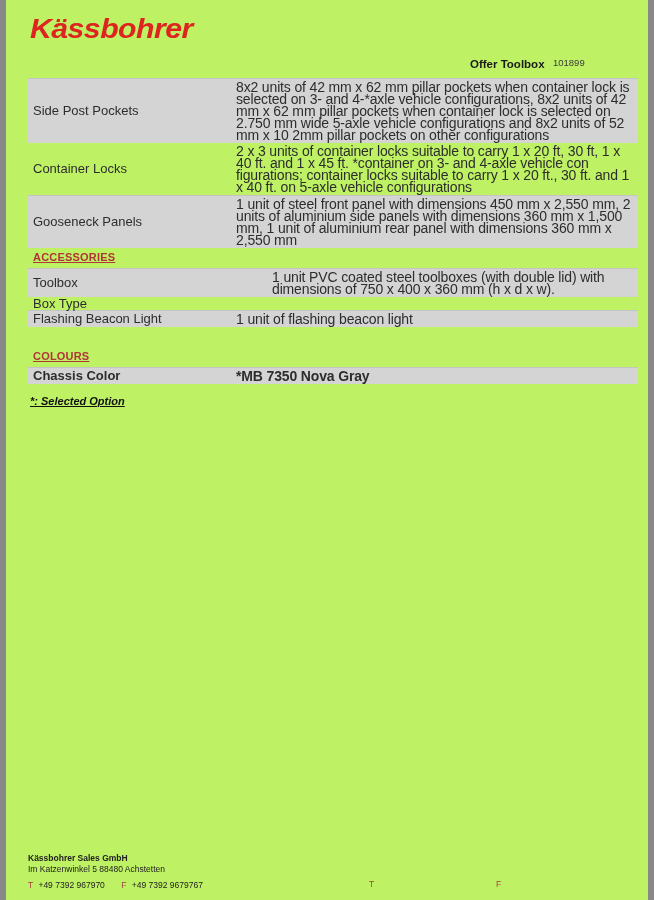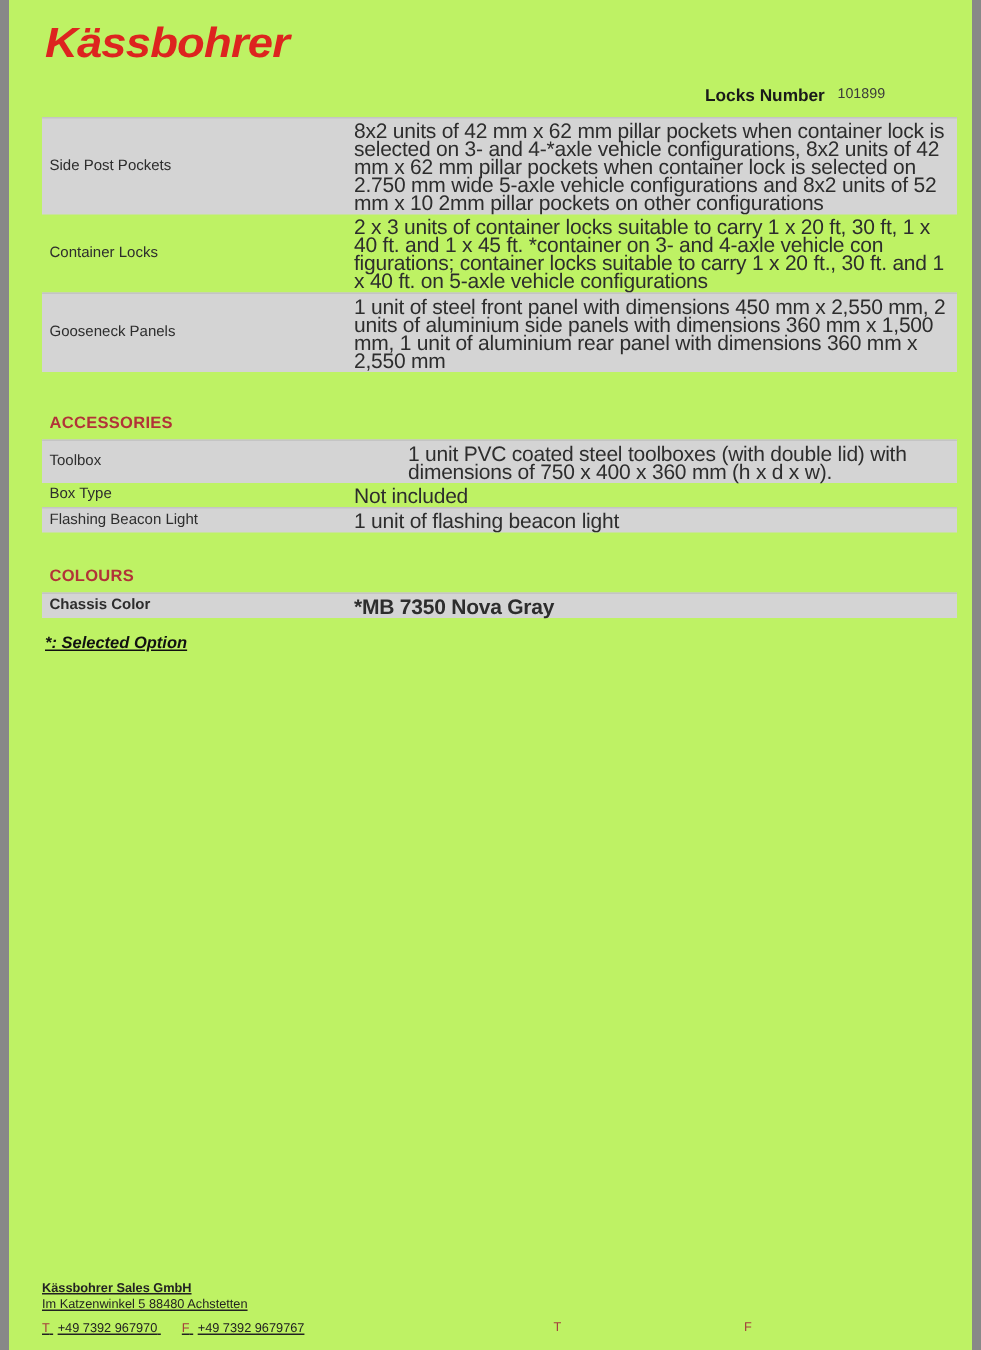--- a/index.html
+++ b/index.html
@@ -42,51 +42,52 @@
 
   .content { position: absolute; left: 22px; top: 78px; width: 610px; }
 
   .spec-row {
     display: flex;
     align-items: center;
     font-size: 10.5px;
     line-height: 12px;
     color: #2d2d2d;
   }
-  .spec-row .label { width: 208px; flex: none; padding-left: 5px; font-size: 10px; }
+  .spec-row .label { width: 208px; flex: none; padding-left: 5px; font-size: 13px; }
   .spec-row .value { flex: 1; padding: 2px 4px 2px 0; font-size: 14px; letter-spacing: -0.15px; }
   .shaded { background: var(--row-gray); border-top: 1px solid #c4c4c4; }
 
   .sec-main .spec-row:nth-child(1) { min-height: 54px; }
   .sec-main .spec-row:nth-child(2) { min-height: 34px; }
   .sec-main .spec-row:nth-child(3) { min-height: 44px; }
   .sec-acc .spec-row:nth-child(1) { min-height: 26px; gap: 36px; }
   .sec-acc .spec-row:nth-child(2) { min-height: 13px; }
   .sec-acc .spec-row:nth-child(3) { min-height: 14px; }
   .sec-col .spec-row:nth-child(1) { min-height: 15px; font-weight: bold; }
 
   .section-heading {
     color: var(--heading-red);
     font-weight: bold;
     font-size: 11px;
     letter-spacing: 0.2px;
-    margin: 28px 0 5px 5px;
+    margin: 3px 0 5px 5px;
+    text-decoration: underline;
   }
   .section-heading.colours { margin-top: 23px; margin-bottom: 5px; }
 
   .note {
     margin: 11px 0 0 2px;
     font-size: 11px;
     font-weight: bold;
     font-style: italic;
     color: #111;
     text-decoration: underline;
   }
 
-  .footer { position: absolute; left: 22px; top: 853px; font-size: 8.5px; color: #222; text-decoration: underline; }
+  .footer { position: absolute; left: 22px; top: 853px; font-size: 8.5px; color: #222; }
   .footer .company { font-weight: bold; }
   .footer .address { margin-top: 1px; }
   .footer .phone-line { margin-top: 6px; }
   .red-letter { color: var(--footer-red); }
   .footer .num { color: #222; margin-left: 3px; }
   .footer .fax-label { margin-left: 14px; }
   .footer-t, .footer-f {
     position: absolute;
     top: 879px;
     font-size: 8.5px;
@@ -96,21 +97,21 @@
   .footer-f { left: 490px; }
 </style>
 </head>
 <body>
 
 <div class="page" style="--logo-red: #dd241f; --heading-red: #b23338; --footer-red: #a5403c; --row-gray: #d4d4d4;">
 
   <div class="logo">Kässbohrer</div>
 
   <div class="offer-line">
-    <span class="offer-label">Locks Number</span>
+    <span class="offer-label">Offer Toolbox</span>
     <span class="offer-number">101899</span>
   </div>
 
   <div class="content">
 
     <div class="sec-main">
       <div class="spec-row shaded">
         <div class="label">Side Post Pockets</div>
         <div class="value">8x2 units of 42 mm x 62 mm pillar pockets when container lock is selected on 3- and 4-*axle vehicle configurations, 8x2 units of 42 mm x 62 mm pillar pockets when container lock is selected on 2.750 mm wide 5-axle vehicle configurations and 8x2 units of 52 mm x 10 2mm pillar pockets on other configurations</div>
       </div>
@@ -126,21 +127,20 @@
 
     <div class="section-heading">ACCESSORIES</div>
 
     <div class="sec-acc">
       <div class="spec-row shaded">
         <div class="label">Toolbox</div>
         <div class="value">1 unit PVC coated steel toolboxes (with double lid) with dimensions of 750 x 400 x 360 mm (h x d x w).</div>
       </div>
       <div class="spec-row">
         <div class="label">Box Type</div>
-        <div class="value">Not included</div>
       </div>
       <div class="spec-row shaded">
         <div class="label">Flashing Beacon Light</div>
         <div class="value">1 unit of flashing beacon light</div>
       </div>
     </div>
 
     <div class="section-heading colours">COLOURS</div>
 
     <div class="sec-col">

